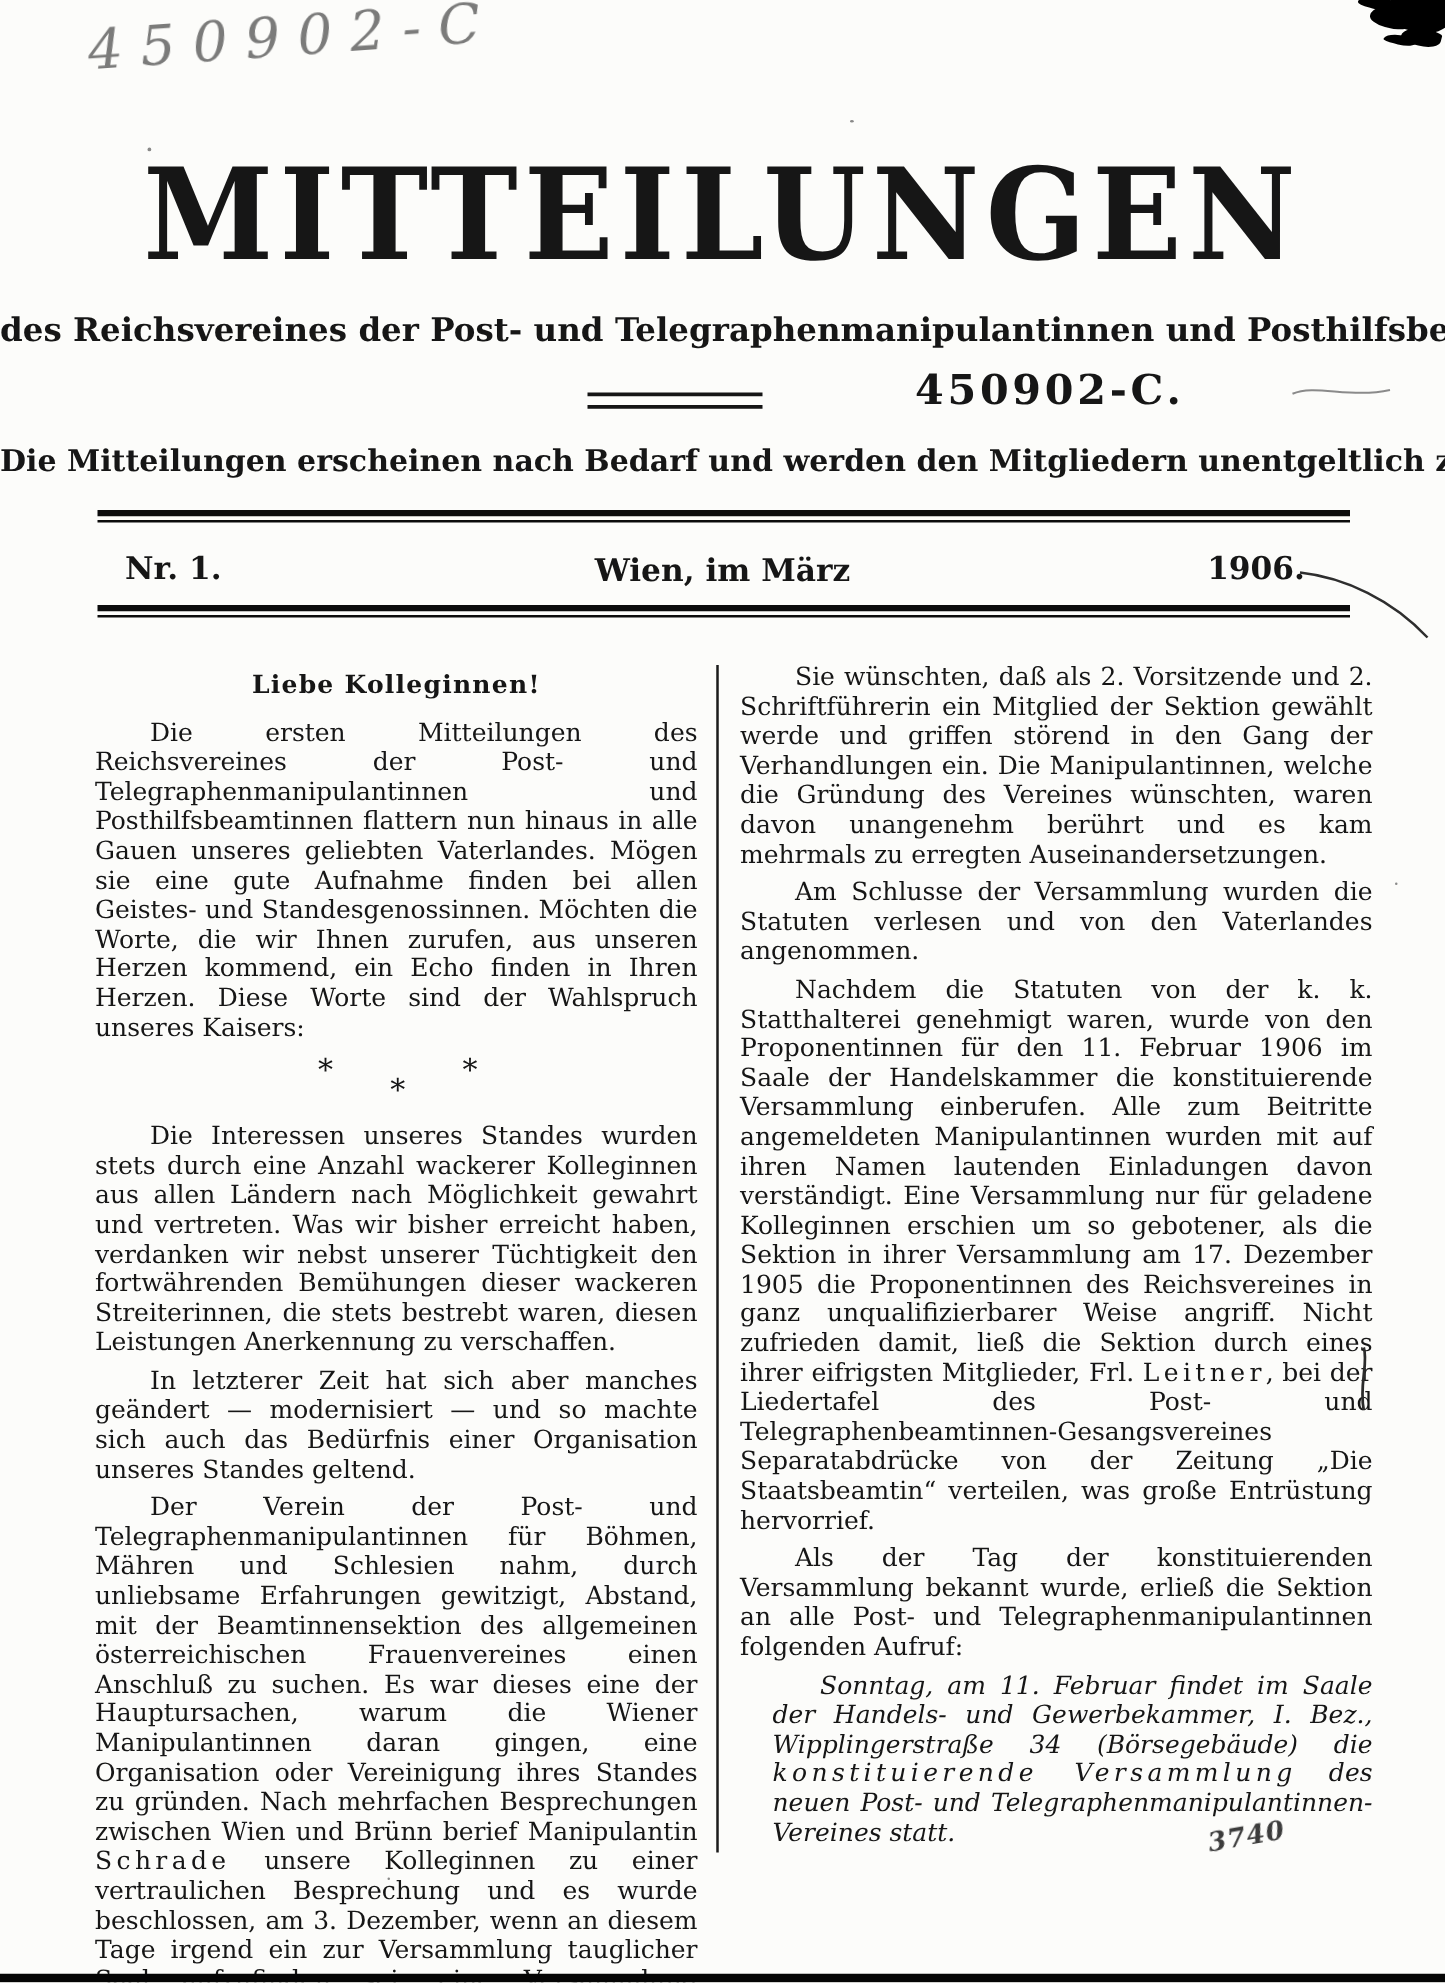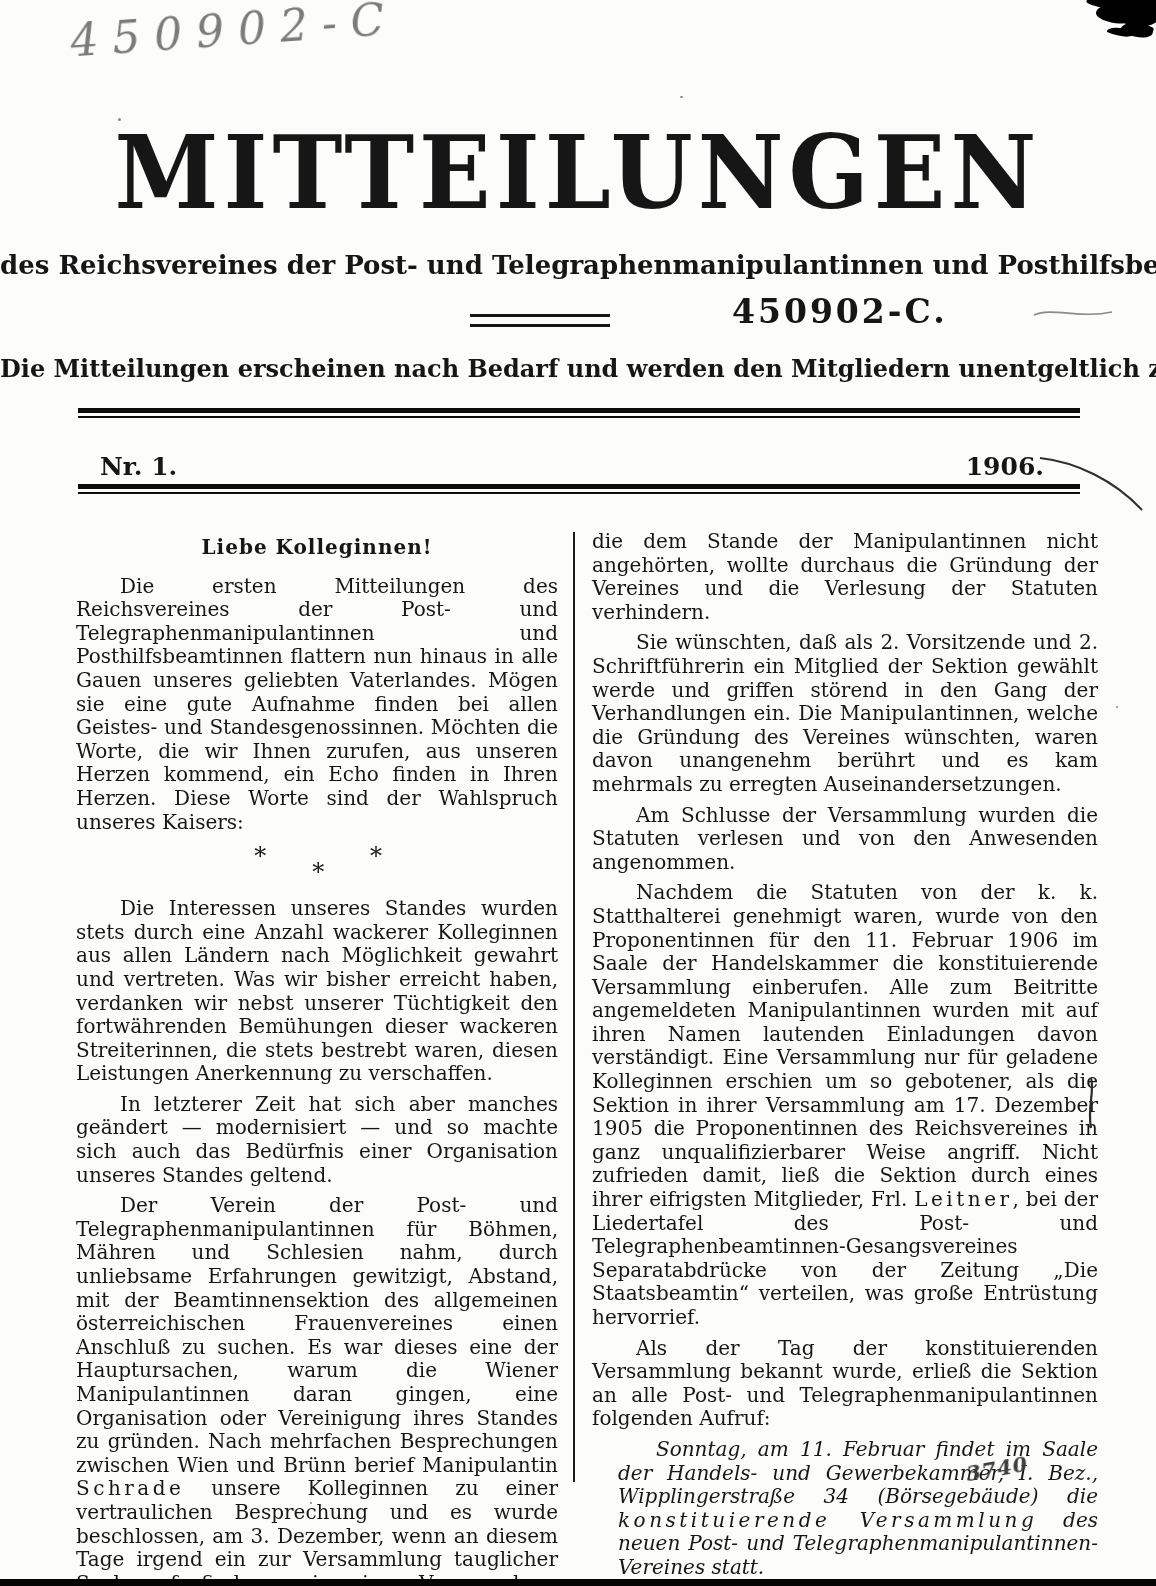--- a/index.html
+++ b/index.html
@@ -55,21 +55,21 @@
   .distribution-note {
     position: absolute; top: 354px; left: 0; width: 100%;
     text-align: center; font-weight: bold; font-size: 24px;
     white-space: nowrap;
   }
   .rule { position: absolute; left: 78px; width: 1002px; }
   .rule-top { top: 408px; }
   .rule-bottom { top: 484px; }
   .rule .thick { height: 5px; background: #0c0c0c; }
   .rule .thin { height: 2px; background: #0c0c0c; margin-top: 3px; }
-  .issue-row { position: absolute; top: 440px; left: 0; width: 100%; height: 36px; font-weight: bold; font-size: 25px; margin-top: 12px; }
+  .issue-row { position: absolute; top: 440px; left: 0; width: 100%; height: 36px; font-weight: bold; font-size: 25px; }
   .issue-number { position: absolute; left: 100px; top: 0; }
   .issue-place { position: absolute; left: 0; top: 2px; width: 100%; text-align: center; }
   .issue-year { position: absolute; right: 112px; top: 0; }
   .pencil-curve { position: absolute; top: 452px; left: 1036px; }
 
   
   .column-divider {
     position: absolute; left: 573px; top: 532px;
     width: 2px; height: 950px; background: #1b1b1b;
   }
@@ -132,20 +132,21 @@
 
   <div class="distribution-note">Die Mitteilungen erscheinen nach Bedarf und werden den Mitgliedern unentgeltlich zugesendet.</div>
 
   <div class="rule rule-top">
     <div class="thick"></div>
     <div class="thin"></div>
   </div>
 
   <div class="issue-row">
     <span class="issue-number">Nr. 1.</span>
+    <span class="issue-place">Wien, im März</span>
     <span class="issue-year">1906.</span>
   </div>
   <svg class="pencil-curve" width="112" height="62" viewBox="0 0 112 62">
     <path d="M4 6 C 40 10, 78 28, 106 58" stroke="#2e2e2e" stroke-width="2" fill="none"></path>
   </svg>
 
   <div class="rule rule-bottom">
     <div class="thick"></div>
     <div class="thin"></div>
   </div>
@@ -160,23 +161,22 @@
       <span class="a2">*</span>
       <span class="a3">*</span>
     </div>
     <p>Die Interessen unseres Standes wurden stets durch eine Anzahl wackerer Kolleginnen aus allen Ländern nach Möglichkeit gewahrt und vertreten. Was wir bisher erreicht haben, verdanken wir nebst unserer Tüchtigkeit den fortwährenden Bemühungen dieser wackeren Streiterinnen, die stets bestrebt waren, diesen Leistungen Anerkennung zu verschaffen.</p>
     <p>In letzterer Zeit hat sich aber manches geändert — modernisiert — und so machte sich auch das Bedürfnis einer Organisation unseres Standes geltend.</p>
     <p><span>Der Verein der Post- und Telegraphenmanipulantinnen für Böhmen, Mähren und Schlesien nahm, durch unliebsame Erfahrungen gewitzigt, Abstand, mit der Beamtinnensektion des allgemeinen österreichischen Frauenvereines einen Anschluß zu suchen. Es war dieses eine der Hauptursachen, warum die Wiener Manipulantinnen daran gingen, eine Organisation oder Vereinigung ihres Standes zu gründen. Nach mehrfachen Besprechungen zwischen Wien und Brünn berief Manipulantin </span><span class="sperr">Schrade</span><span> unsere Kolleginnen zu einer vertraulichen Besprechung und es wurde beschlossen, am 3. Dezember, wenn an diesem Tage irgend ein zur Versammlung tauglicher Saal aufzufinden sei, eine Versammlung sämtlicher Manipulantinnen abzuhalten.</span></p>
 
   </div>
 
   <div class="col col-right">
-    <p class="noindent">die dem Stande der Manipulantinnen nicht angehörten, wollte durchaus die Gründung der Vereines und die Verlesung der Statuten verhindern.</p>
     <p>Sie wünschten, daß als 2. Vorsitzende und 2. Schriftführerin ein Mitglied der Sektion gewählt werde und griffen störend in den Gang der Verhandlungen ein. Die Manipulantinnen, welche die Gründung des Vereines wünschten, waren davon unangenehm berührt und es kam mehrmals zu erregten Auseinandersetzungen.</p>
-    <p>Am Schlusse der Versammlung wurden die Statuten verlesen und von den Anwesenden angenommen.</p>
+    <p>Am Schlusse der Versammlung wurden die Statuten verlesen und von den Vaterlandes angenommen.</p>
     <p><span>Nachdem die Statuten von der k. k. Statthalterei genehmigt waren, wurde von den Proponentinnen für den 11. Februar 1906 im Saale der Handelskammer die konstituierende Versammlung einberufen. Alle zum Beitritte angemeldeten Manipulantinnen wurden mit auf ihren Namen lautenden Einladungen davon verständigt. Eine Versammlung nur für geladene Kolleginnen erschien um so gebotener, als die Sektion in ihrer Versammlung am 17. Dezember 1905 die Proponentinnen des Reichsvereines in ganz unqualifizierbarer Weise angriff. Nicht zufrieden damit, ließ die Sektion durch eines ihrer eifrigsten Mitglieder, Frl. </span><span class="sperr">Leitner</span><span>, bei der Liedertafel des Post- und Telegraphenbeamtinnen-Gesangsvereines Separatabdrücke von der Zeitung „Die Staatsbeamtin“ verteilen, was große Entrüstung hervorrief.</span></p>
     <p>Als der Tag der konstituierenden Versammlung bekannt wurde, erließ die Sektion an alle Post- und Telegraphenmanipulantinnen folgenden Aufruf:</p>
     <div class="aufruf">
       <p><span>Sonntag, am 11. Februar findet im Saale der Handels- und Gewerbekammer, I. Bez., Wipplingerstraße 34 (Börsegebäude) die </span><span class="sperr">konstituierende Versammlung</span><span> des neuen Post- und Telegraphenmanipulantinnen-Vereines statt.</span></p>
 
     </div>
 
   </div>
 
   <div class="handwriting-note">3740</div>

